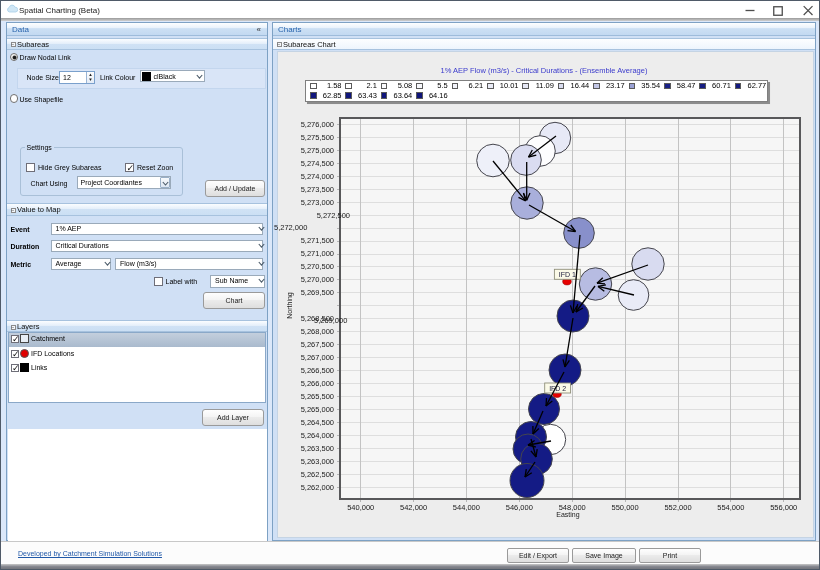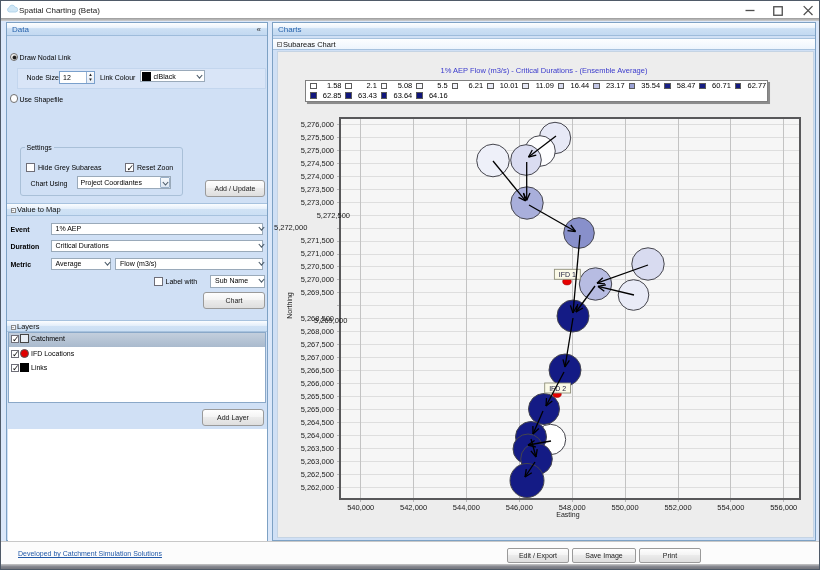--- a/index.html
+++ b/index.html
@@ -36,20 +36,21 @@
       <rect x="0.75" y="6.75" width="8.5" height="8.5" fill="none" stroke="#4d4d4d" stroke-width="1.3"></rect>
     </svg>
  <svg class="abs" style="left:802px;top:0" width="11" height="21">
       <line x1="0.7" y1="6.2" x2="9.5" y2="15" stroke="#4d4d4d" stroke-width="1.2"></line>
       <line x1="9.5" y1="6.2" x2="0.7" y2="15" stroke="#4d4d4d" stroke-width="1.2"></line>
     </svg>
 </div>
 
 <div class="panel" style="left:6px;top:22px;width:262px;height:519px;">
 <div class="phead">Data<span style="position:absolute;right:6px;top:2px;color:#333;">«</span></div>
+<div class="ghead" style="left:0px;top:15px;width:260px;height:11.5px;padding-top:1px;"><span class="gico" style="top:3px;">−</span>Subareas</div>
 <div class="radio sel" style="left:2.8px;top:29.5px;"></div>
 <div class="lbl" style="left:12.5px;top:31px;">Draw Nodal Link</div>
 <div class="abs" style="left:10px;top:45px;width:249px;height:20.5px;background:#d9e5f7;border:1px solid #c3d6ee;"></div>
 <div class="lbl" style="left:19.5px;top:50.5px;">Node Size</div>
 <div class="field" style="left:52px;top:48px;width:36px;height:12.5px;padding:2px 0 0 3px;border-color:#7aa0cc;">12</div>
 <div class="abs" style="left:79px;top:49px;width:8px;height:10.5px;border-left:1px solid #9ab4d4;background:linear-gradient(#fdfdfe,#e4ecf6);font-size:4.5px;color:#222;text-align:center;line-height:5.2px;">▲<br>▼</div>
 <div class="lbl" style="left:93px;top:50.5px;">Link Colour</div>
 <div class="field" style="left:132.5px;top:46.5px;width:65.5px;height:12.5px;"></div>
 <div class="abs" style="left:134.5px;top:48.5px;width:9px;height:9px;background:#000;"></div>
 <div class="lbl" style="left:146.5px;top:50px;">clBlack</div>

